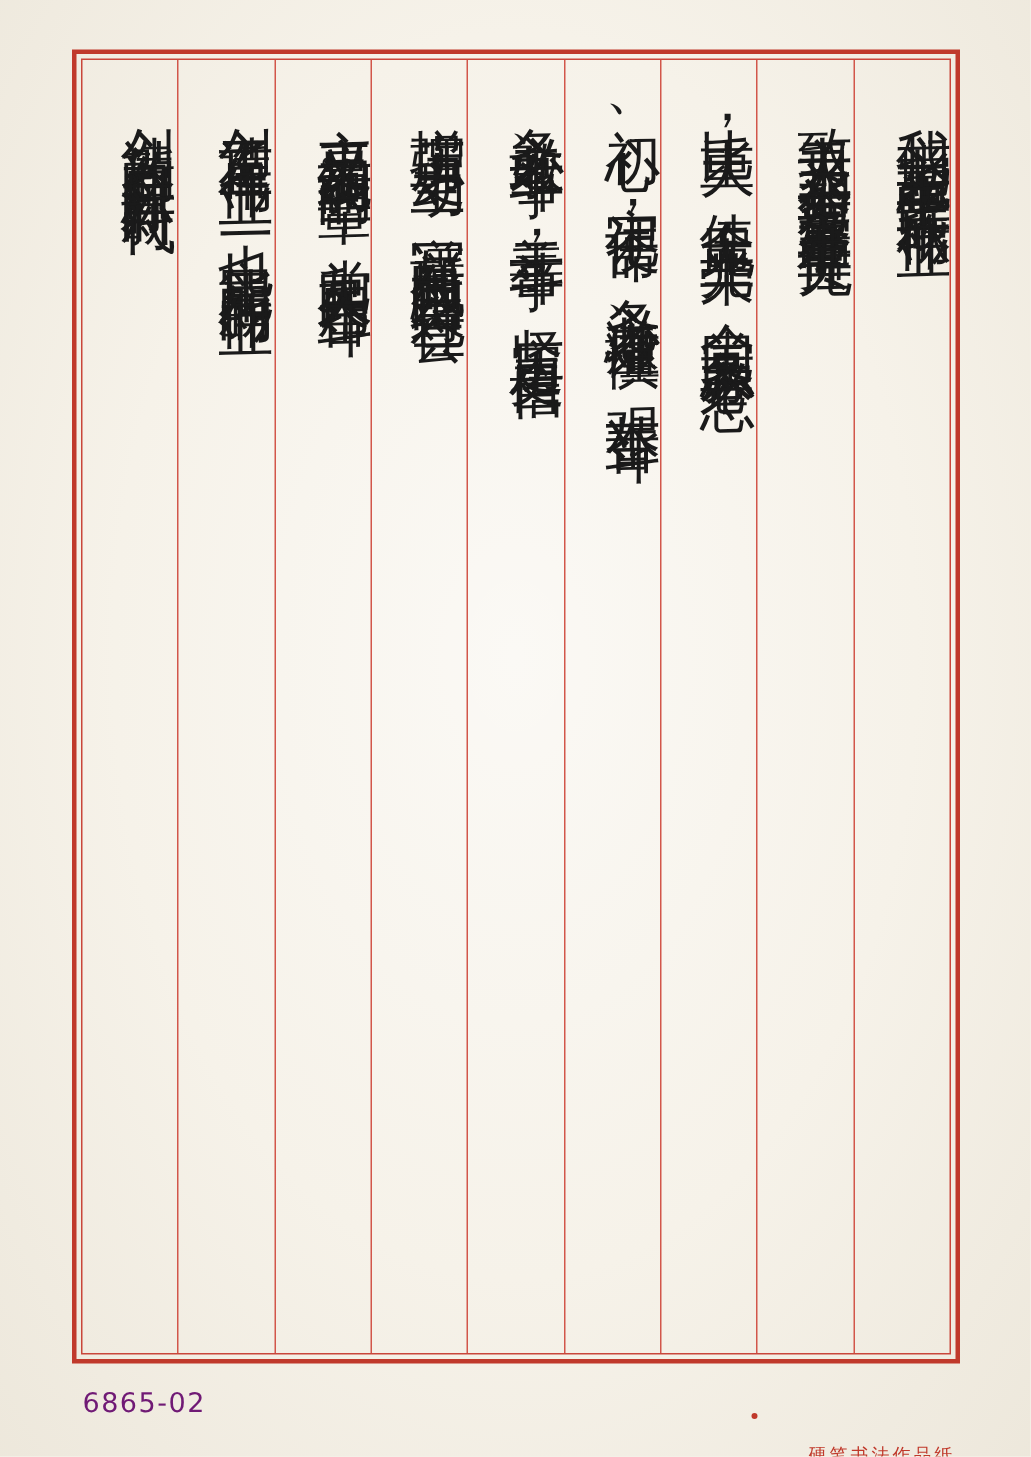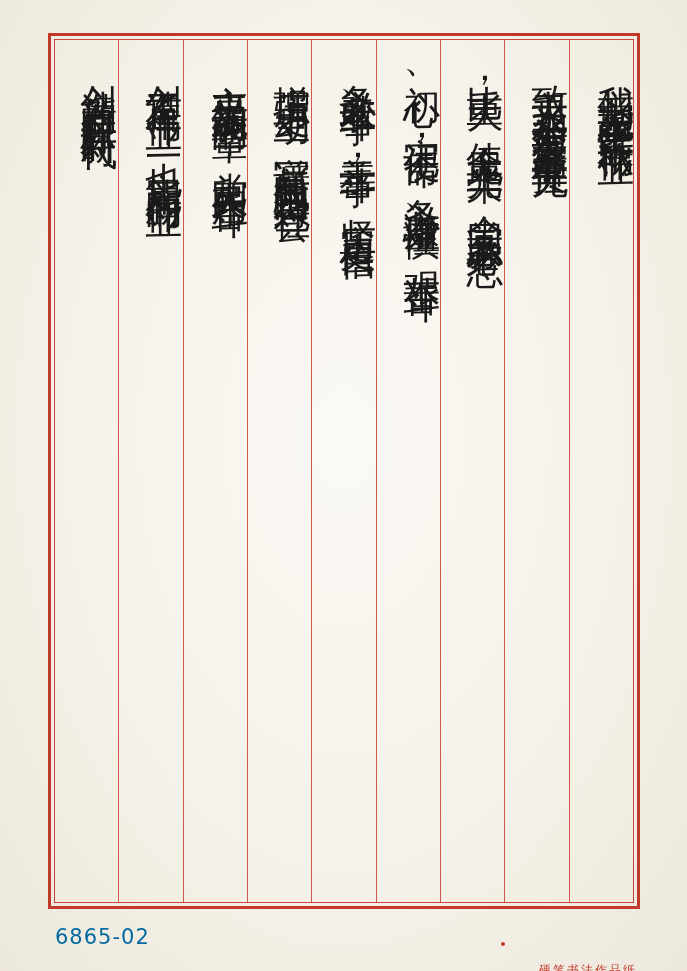--- a/index.html
+++ b/index.html
@@ -89,23 +89,23 @@
   
   .column:nth-child(odd) .col-text { transform: skewY(-1.6deg) translateX(1px); }
   .column:nth-child(3n) .col-text { transform: skewY(-0.8deg) translateX(-1px); }
 
   
   #footer-left {
     position: absolute;
     left: 55px;
     top: 925px;
     font-family: "DejaVu Sans", sans-serif;
-    font-size: 21px;
+    font-size: 18px;
     letter-spacing: 1px;
-    color: #0369a1;
+    color: #701a75;
   }
   #footer-right {
     position: absolute;
     right: 50px;
     top: 930px;
     font-family: Liberation Sans, sans-serif;
     font-size: 12px;
     letter-spacing: 2px;
     color: #c0392b;
     margin-top: 32px;

